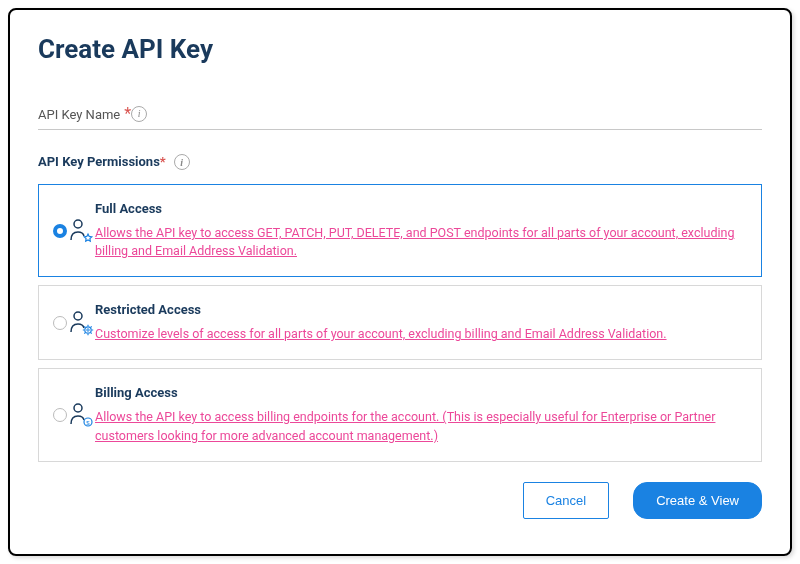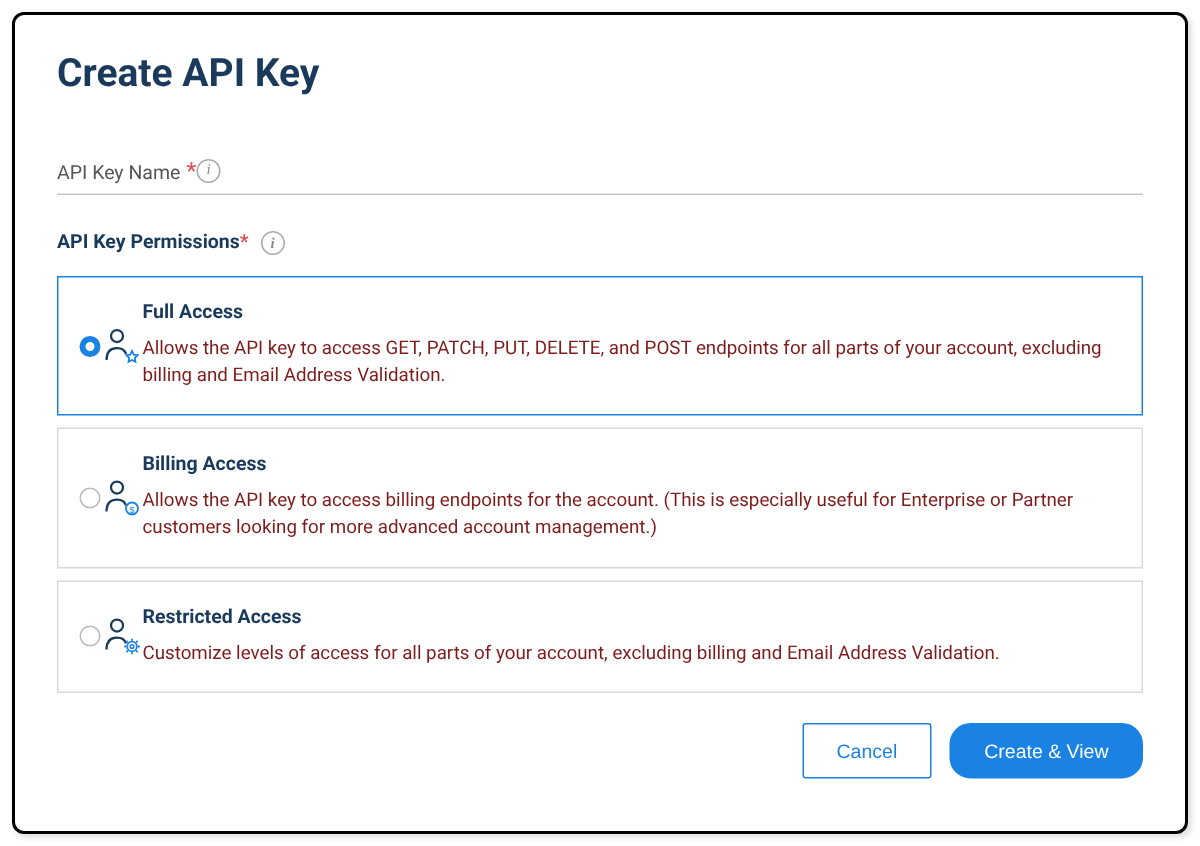--- a/index.html
+++ b/index.html
@@ -92,27 +92,28 @@
       flex: 1;
     }
     .perm-title {
       font-size: 13px;
       font-weight: 700;
       color: #1a3a5c;
       margin-bottom: 8px;
     }
     .perm-desc {
       font-size: 12.5px;
-      color: #7f1d1d;
+      color: #ec4899;
       line-height: 1.45;
+      text-decoration: underline;
     }
     .footer {
       display: flex;
       justify-content: flex-end;
-      gap: 12px;
+      gap: 24px;
       margin-top: 20px;
       align-items: center;
     }
     .btn {
       font-size: 13px;
       padding: 10px 22px;
       border-radius: 2px;
       cursor: pointer;
       border: 1px solid;
     }
@@ -155,54 +156,54 @@
     <div class="perm-icon">
       <svg width="28" height="28" viewBox="0 0 28 28">
         <circle cx="11" cy="7" r="4" fill="none" stroke="#1a3a5c" stroke-width="1.5"></circle>
         <path d="M4 23 Q4 15 11 15 Q16 15 17 19" fill="none" stroke="#1a3a5c" stroke-width="1.5"></path>
         <path d="M21 17 l1.2 2.4 2.6 0.4 -1.9 1.8 0.4 2.6 -2.3 -1.2 -2.3 1.2 0.4 -2.6 -1.9 -1.8 2.6 -0.4 z" fill="none" stroke="#1a82e2" stroke-width="1.2"></path>
       </svg>
     </div>
     <div class="perm-body">
       <div class="perm-title">Full Access</div>
       <div class="perm-desc">Allows the API key to access GET, PATCH, PUT, DELETE, and POST endpoints for all parts of your account, excluding billing and Email Address Validation.</div>
-    </div>
-  </div>
-
-  <div class="perm-card">
-    <div class="radio"></div>
-    <div class="perm-icon">
-      <svg width="28" height="28" viewBox="0 0 28 28">
-        <circle cx="11" cy="7" r="4" fill="none" stroke="#1a3a5c" stroke-width="1.5"></circle>
-        <path d="M4 23 Q4 15 11 15 Q16 15 17 19" fill="none" stroke="#1a3a5c" stroke-width="1.5"></path>
-        <circle cx="21" cy="21" r="4" fill="none" stroke="#1a82e2" stroke-width="1.2"></circle>
-        <text x="21" y="24" font-size="6" text-anchor="middle" fill="#1a82e2" font-family="Arial">$</text>
-      </svg>
-    </div>
-    <div class="perm-body">
-      <div class="perm-title">Billing Access</div>
-      <div class="perm-desc">Allows the API key to access billing endpoints for the account. (This is especially useful for Enterprise or Partner customers looking for more advanced account management.)</div>
     </div>
   </div>
 
   <div class="perm-card">
     <div class="radio"></div>
     <div class="perm-icon">
       <svg width="28" height="28" viewBox="0 0 28 28">
         <circle cx="11" cy="7" r="4" fill="none" stroke="#1a3a5c" stroke-width="1.5"></circle>
         <path d="M4 23 Q4 15 11 15 Q16 15 17 19" fill="none" stroke="#1a3a5c" stroke-width="1.5"></path>
         <circle cx="21" cy="21" r="3.2" fill="none" stroke="#1a82e2" stroke-width="1.2"></circle>
         <circle cx="21" cy="21" r="1.2" fill="none" stroke="#1a82e2" stroke-width="1"></circle>
         <path d="M21 17.2 v-1.4 M21 24.8 v1.4 M17.2 21 h-1.4 M24.8 21 h1.4 M18.3 18.3 l-1 -1 M23.7 23.7 l1 1 M23.7 18.3 l1 -1 M18.3 23.7 l-1 1" stroke="#1a82e2" stroke-width="1.2"></path>
       </svg>
     </div>
     <div class="perm-body">
       <div class="perm-title">Restricted Access</div>
       <div class="perm-desc">Customize levels of access for all parts of your account, excluding billing and Email Address Validation.</div>
     </div>
   </div>
 
+  <div class="perm-card">
+    <div class="radio"></div>
+    <div class="perm-icon">
+      <svg width="28" height="28" viewBox="0 0 28 28">
+        <circle cx="11" cy="7" r="4" fill="none" stroke="#1a3a5c" stroke-width="1.5"></circle>
+        <path d="M4 23 Q4 15 11 15 Q16 15 17 19" fill="none" stroke="#1a3a5c" stroke-width="1.5"></path>
+        <circle cx="21" cy="21" r="4" fill="none" stroke="#1a82e2" stroke-width="1.2"></circle>
+        <text x="21" y="24" font-size="6" text-anchor="middle" fill="#1a82e2" font-family="Arial">$</text>
+      </svg>
+    </div>
+    <div class="perm-body">
+      <div class="perm-title">Billing Access</div>
+      <div class="perm-desc">Allows the API key to access billing endpoints for the account. (This is especially useful for Enterprise or Partner customers looking for more advanced account management.)</div>
+    </div>
+  </div>
+
   <div class="footer">
     <button class="btn btn-secondary">Cancel</button>
     <button class="btn btn-primary">Create &amp; View</button>
   </div>
 
 </div>
 
 </body></html>

